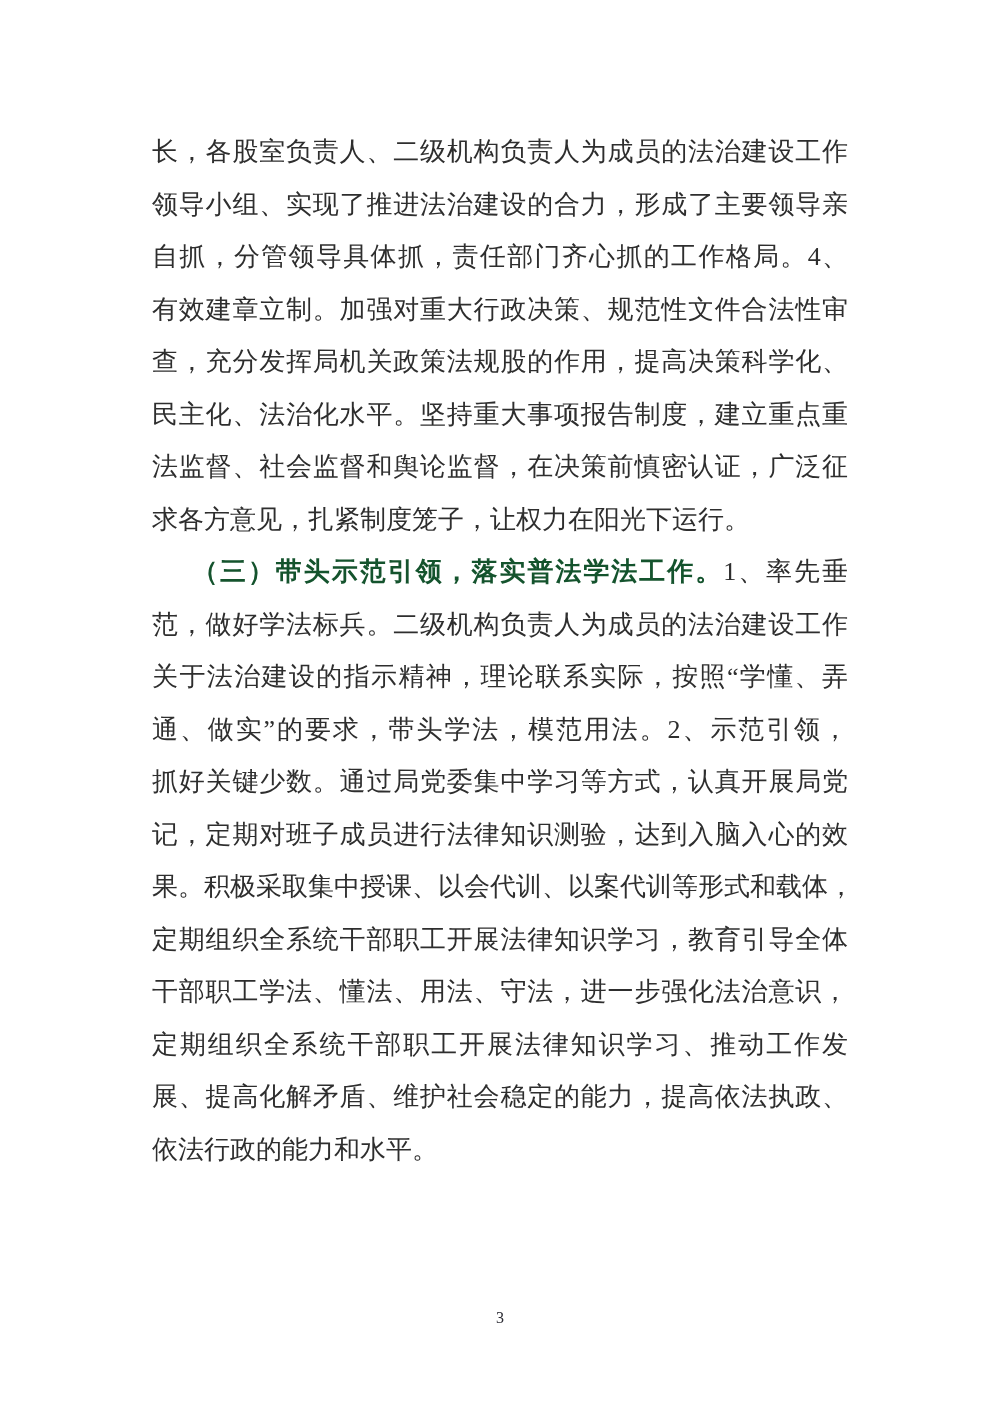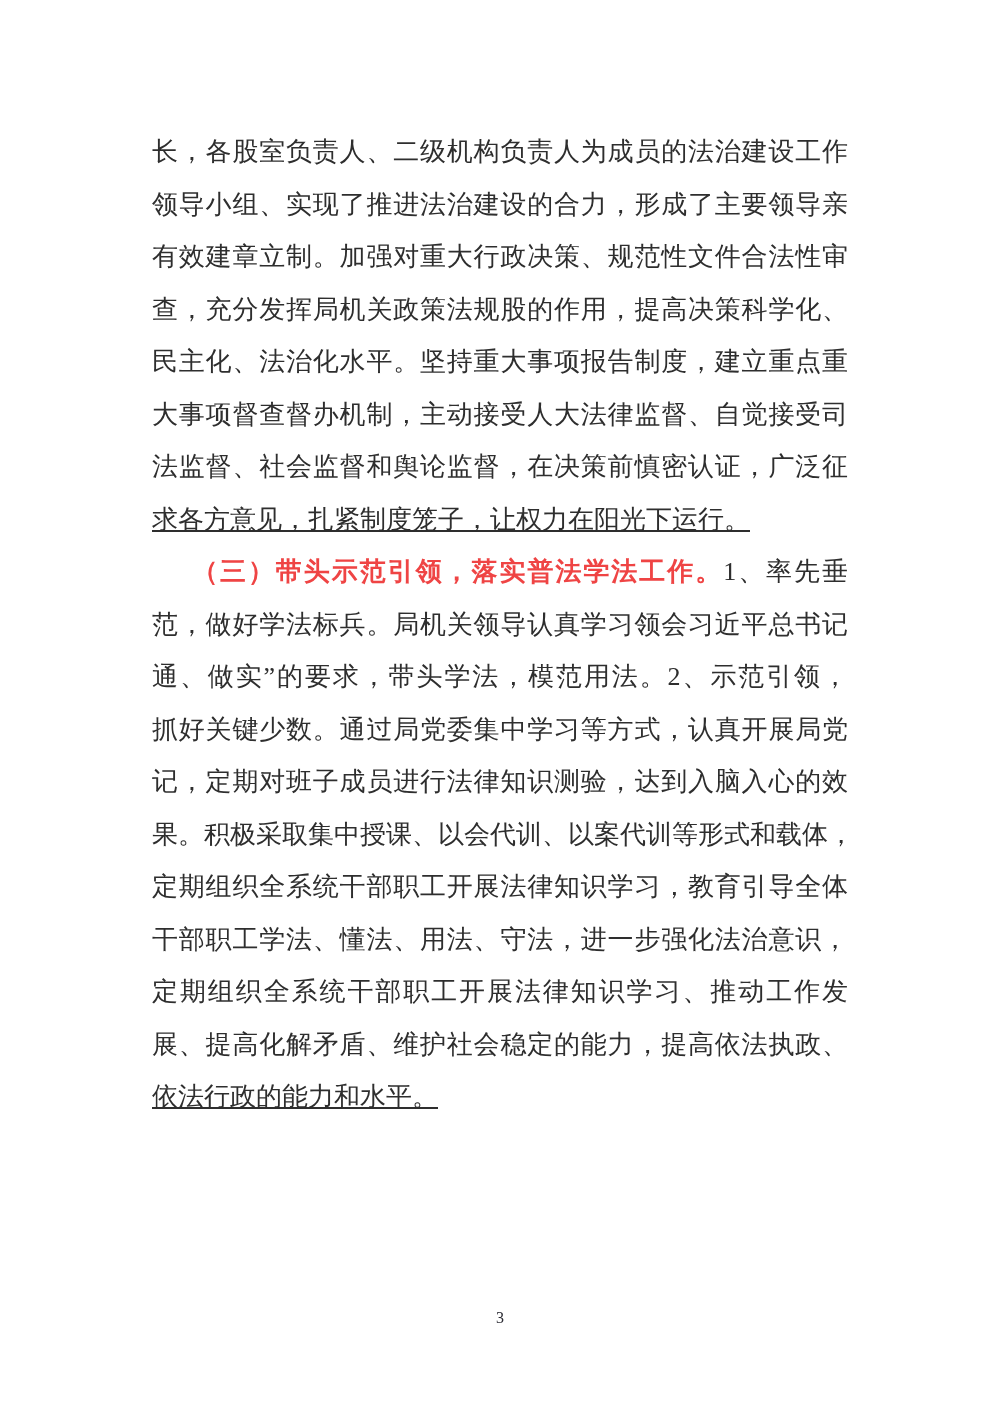--- a/index.html
+++ b/index.html
@@ -26,28 +26,27 @@
     height: 52.5px;
     line-height: 52.5px;
     font-size: 26px;
     text-align: justify;
     text-align-last: justify;
     overflow: hidden;
     white-space: nowrap;
   }
   .line.para-end {
     text-align-last: left;
-    text-decoration: underline;
   }
   .line.indent {
     text-indent: 40px;
   }
   .heading-bold {
     font-weight: bold;
-    color: #ef4444;
+    color: #14532d;
   }
   .page-number {
     position: absolute;
     top: 1303px;
     left: 0;
     width: 100%;
     height: 30px;
     line-height: 30px;
     text-align: center;
     font-size: 16px;
@@ -56,30 +55,31 @@
   }
 </style>
 </head>
 <body>
 
 <div class="page">
   <div class="text-block">
 
     <div class="line">长，各股室负责人、二级机构负责人为成员的法治建设工作</div>
     <div class="line">领导小组、实现了推进法治建设的合力，形成了主要领导亲</div>
+    <div class="line">自抓，分管领导具体抓，责任部门齐心抓的工作格局。4、</div>
     <div class="line">有效建章立制。加强对重大行政决策、规范性文件合法性审</div>
     <div class="line">查，充分发挥局机关政策法规股的作用，提高决策科学化、</div>
     <div class="line">民主化、法治化水平。坚持重大事项报告制度，建立重点重</div>
-    <div class="line">大事项督查督办机制，主动接受人大法律监督、自觉接受司</div>
     <div class="line">法监督、社会监督和舆论监督，在决策前慎密认证，广泛征</div>
     <div class="line para-end">求各方意见，扎紧制度笼子，让权力在阳光下运行。</div>
 
     <div class="line indent"><span class="heading-bold">（三）带头示范引领，落实普法学法工作。</span><span>1、率先垂</span></div>
 
-    <div class="line">范，做好学法标兵。局机关领导认真学习领会习近平总书记</div>
+    <div class="line">范，做好学法标兵。二级机构负责人为成员的法治建设工作</div>
+    <div class="line">关于法治建设的指示精神，理论联系实际，按照“学懂、弄</div>
     <div class="line">通、做实”的要求，带头学法，模范用法。2、示范引领，</div>
     <div class="line">抓好关键少数。通过局党委集中学习等方式，认真开展局党</div>
     <div class="line">记，定期对班子成员进行法律知识测验，达到入脑入心的效</div>
     <div class="line">果。积极采取集中授课、以会代训、以案代训等形式和载体，</div>
     <div class="line">定期组织全系统干部职工开展法律知识学习，教育引导全体</div>
     <div class="line">干部职工学法、懂法、用法、守法，进一步强化法治意识，</div>
     <div class="line">定期组织全系统干部职工开展法律知识学习、推动工作发</div>
     <div class="line">展、提高化解矛盾、维护社会稳定的能力，提高依法执政、</div>
     <div class="line para-end">依法行政的能力和水平。</div>
 

